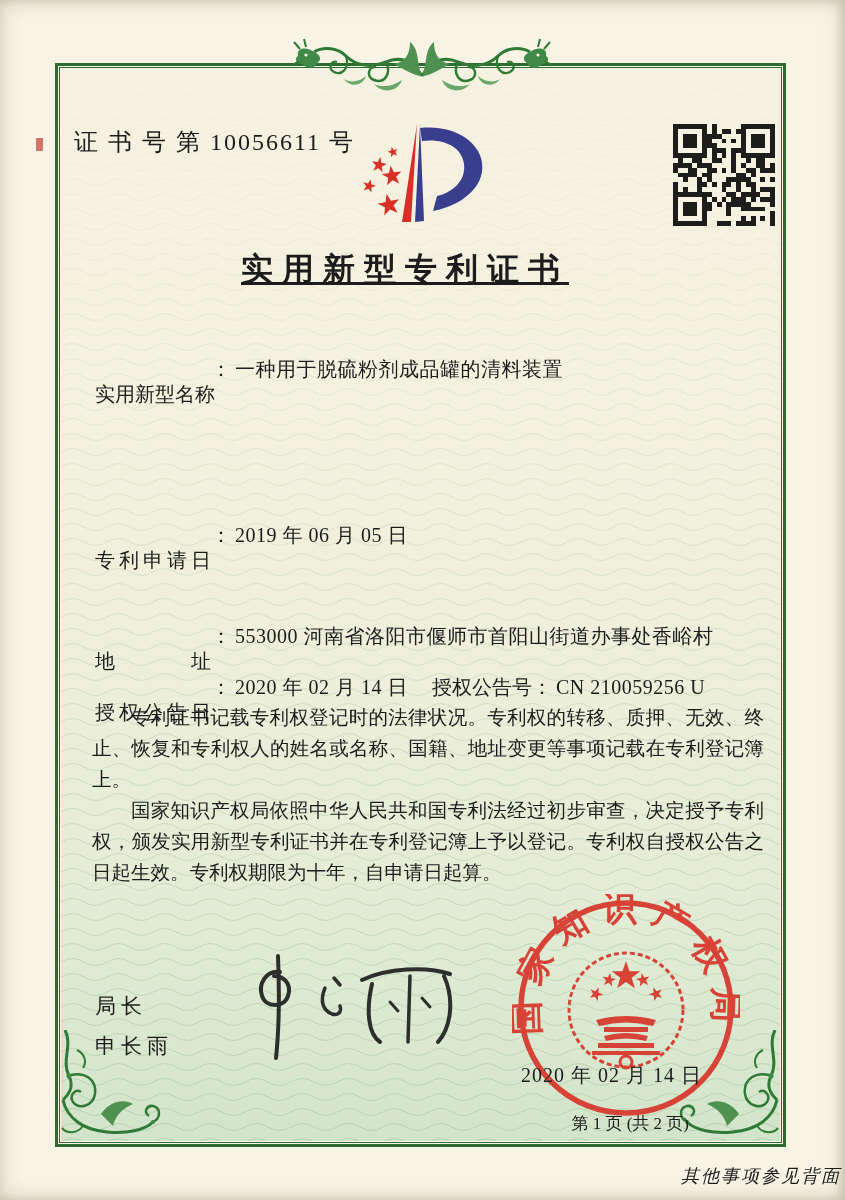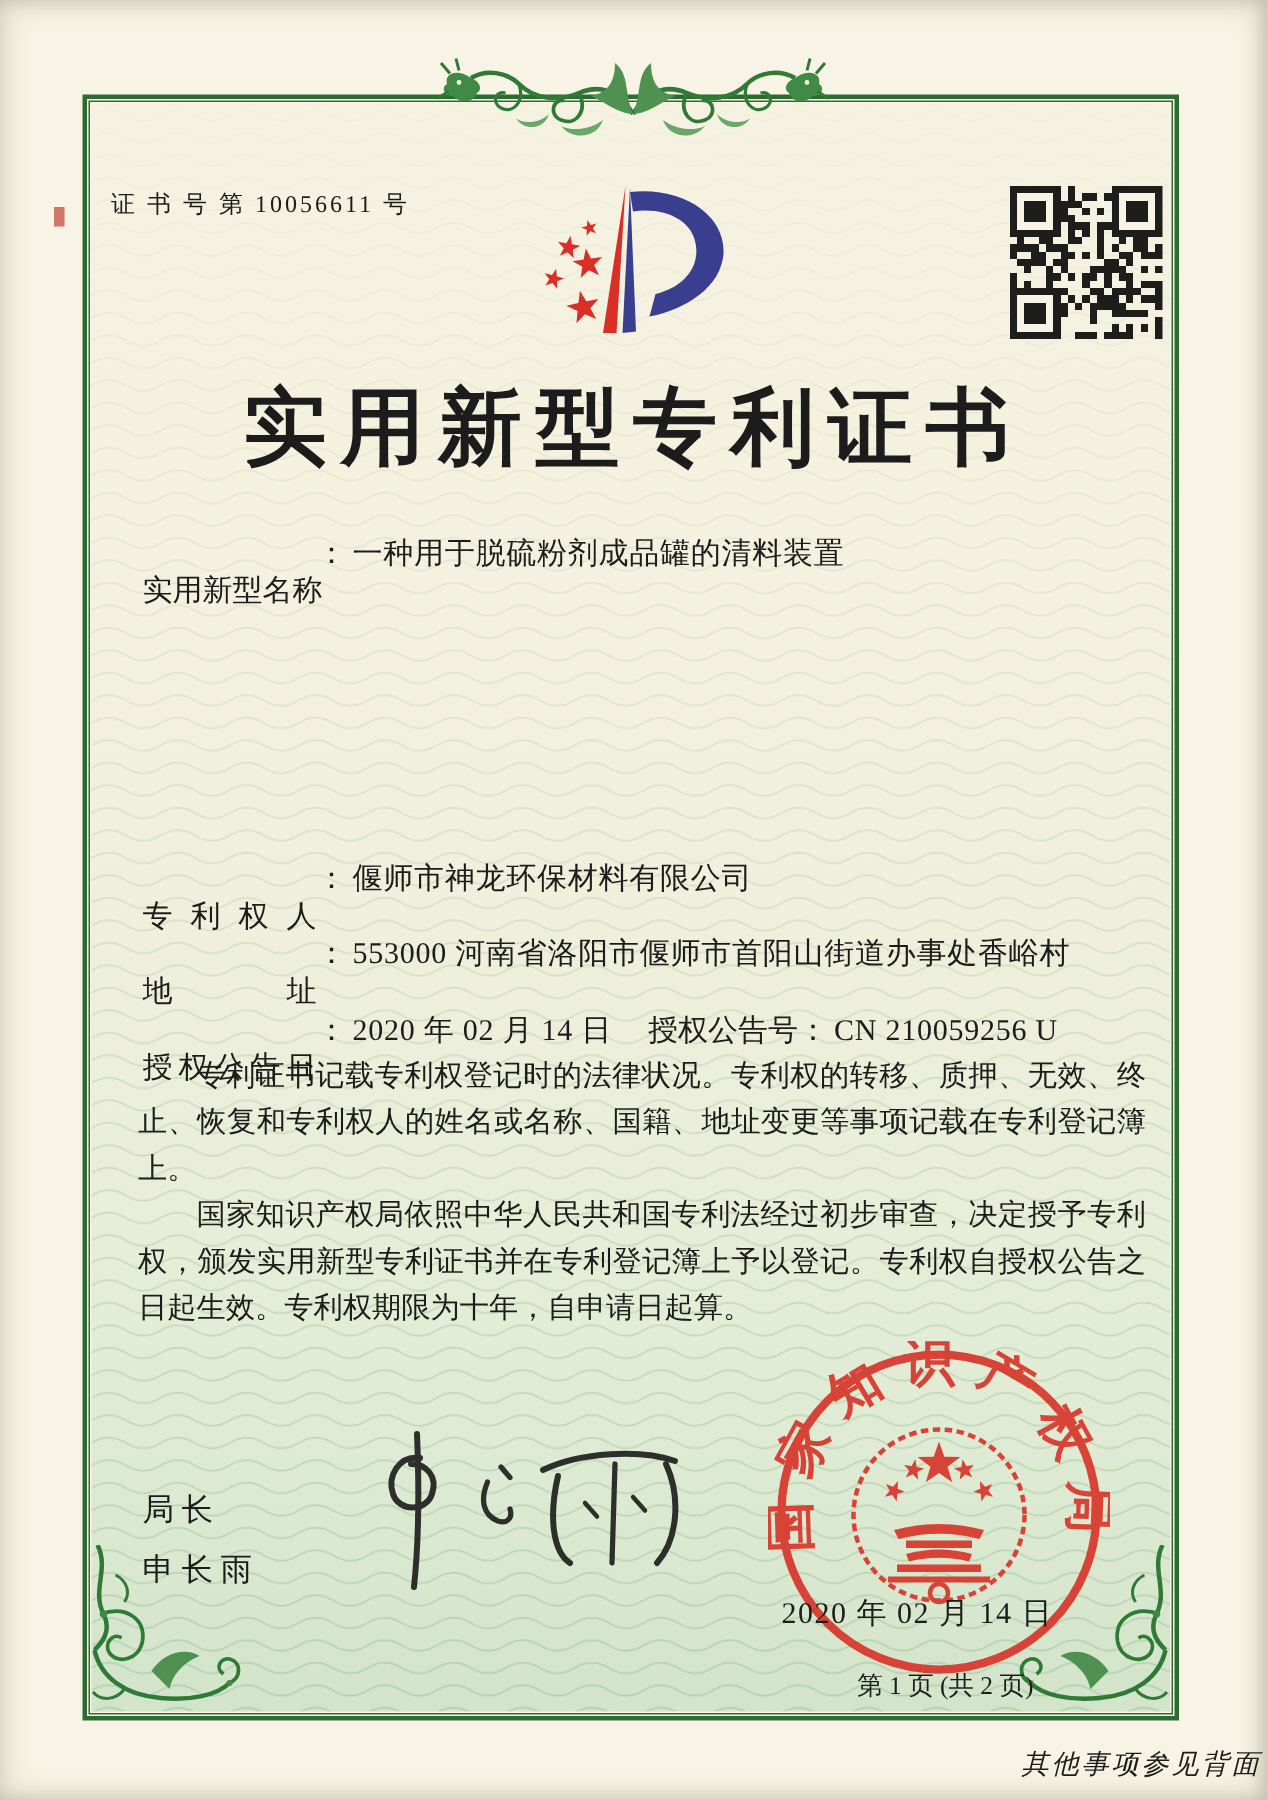--- a/index.html
+++ b/index.html
@@ -19,22 +19,22 @@
     background:var(--paper);overflow:hidden;color:var(--ink);
     box-shadow:inset 0 0 22px rgba(150,140,110,.38), inset -4px 0 10px rgba(120,110,90,.25);
   }
   
   .frame{position:absolute;left:55px;top:63px;width:725px;height:1078px;border:3px solid var(--frame-green);}
   .frame-inner{position:absolute;inset:1px;border:1px solid var(--frame-green);}
   .frame-bg{position:absolute;inset:3px;background:linear-gradient(180deg,#f6f2e1 0%,#f2f0de 32%,#e9eed8 58%,#dcead2 82%,#d2e4ca 100%);}
   .guilloche{position:absolute;inset:3px;width:calc(100% - 6px);height:calc(100% - 6px);}
   
   .abs{position:absolute;}
-  .cert-no{left:74px;top:126px;font-size:16px;letter-spacing:2px;}
-  .title{left:55px;top:248px;width:725px;text-align:center;font-size:56px;font-weight:700;letter-spacing:9px;text-indent:9px;}
+  .cert-no{left:74px;top:126px;font-size:24px;letter-spacing:2px;}
+  .title{left:38px;top:248px;width:725px;text-align:center;font-size:32px;font-weight:700;letter-spacing:9px;text-indent:9px;text-decoration:underline;}
   .row{left:95px;width:672px;font-size:20px;line-height:27px;white-space:nowrap;}
   .flabel{display:inline-block;width:116px;text-align:justify;text-align-last:justify;vertical-align:top;margin-top:25px;}
   .colon{display:inline-block;margin-right:4px;}
   .fvalue{letter-spacing:.5px;}
   .pair2{position:absolute;left:337px;top:0;white-space:nowrap;}
   .paras{left:92px;top:702px;width:672px;font-size:19.5px;line-height:31px;text-align:justify;}
   .paras p{margin:0;text-indent:2em;}
   .signer{left:95px;font-size:21px;letter-spacing:5px;}
   .seal-date{left:521px;top:1062px;font-size:20px;letter-spacing:1px;z-index:6;}
   .page-note{left:55px;top:1112px;width:634px;text-align:right;font-size:17px;z-index:6;}
@@ -278,22 +278,22 @@
         <rect x="1" y="15" width="5" height="5" fill="#f8f4e5"></rect>
         <rect x="2" y="16" width="3" height="3" fill="#1d1d1b"></rect>
       </svg>
   </div>
 
   <div class="abs title">实用新型专利证书</div>
 
   <div class="abs row" style="top:356px">
     <span class="flabel">实用新型名称</span><span class="colon">：</span><span class="fvalue">一种用于脱硫粉剂成品罐的清料装置</span>
   </div>
-  <div class="abs row" style="top:573px">
-    <span class="flabel">专利权人</span><span class="colon">：</span><span class="fvalue">偃师市神龙环保材料有限公司</span>
+  <div class="abs row" style="top:522px">
+    <span class="flabel">专利申请日</span><span class="colon">：</span><span class="fvalue">2019 年 06 月 05 日</span>
   </div>
   <div class="abs row" style="top:623px">
     <span class="flabel">地址</span><span class="colon">：</span><span class="fvalue">553000 河南省洛阳市偃师市首阳山街道办事处香峪村</span>
   </div>
   <div class="abs row" style="top:674px;position:absolute">
     <span class="flabel">授权公告日</span><span class="colon">：</span><span class="fvalue">2020 年 02 月 14 日</span>
     <span class="pair2">
       <span>授权公告号</span><span class="colon">：</span><span class="fvalue">CN 210059256 U</span>
     </span>
   </div>

